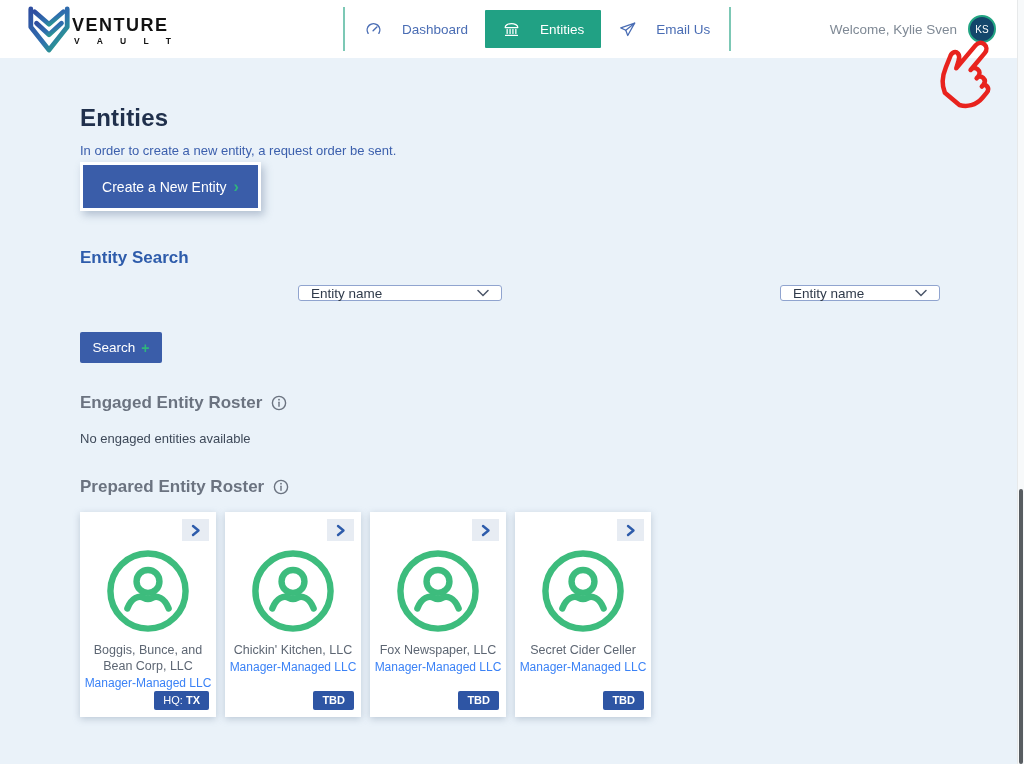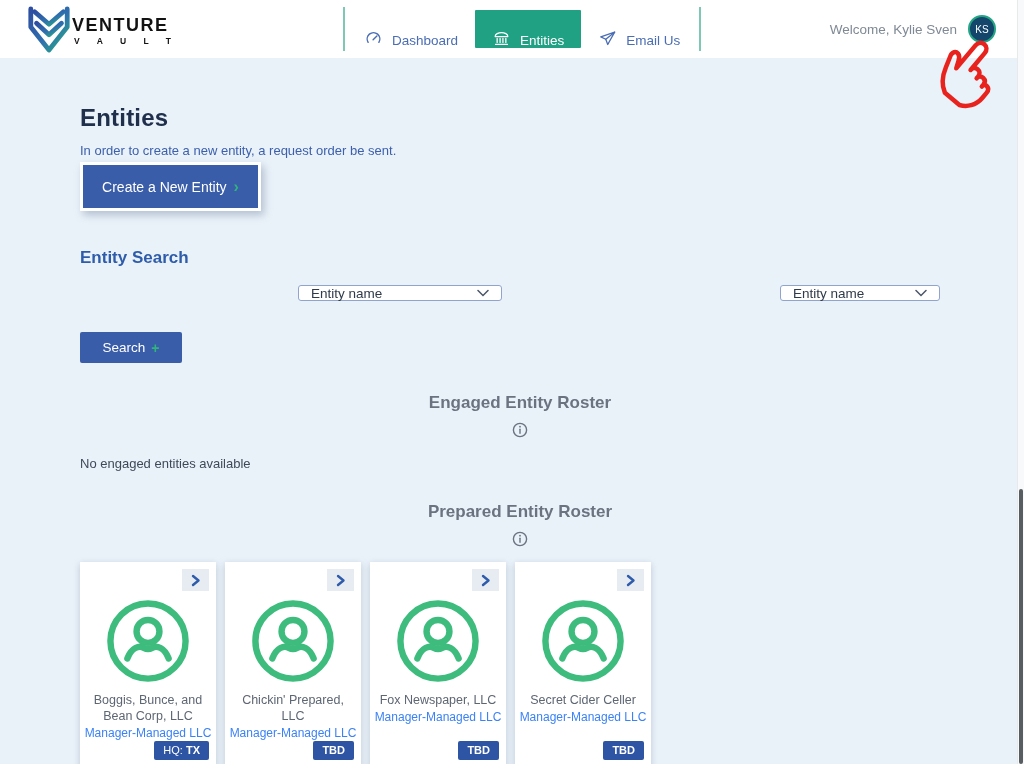--- a/index.html
+++ b/index.html
@@ -22,21 +22,21 @@
   .brand-name { font-size:18px; font-weight:800; letter-spacing:1.5px; color:#121212; }
   .brand-sub  { font-size:8.5px; font-weight:700; letter-spacing:7.5px; color:#121212; margin-top:3px; margin-left:2px; }
 
   .nav {
     position:absolute; left:343px; top:7px; height:44px;
     display:flex; align-items:center;
     border-left:2px solid #7cc8b5; border-right:2px solid #7cc8b5;
     padding:0 2px;
   }
   .nav-item {
-    display:flex; align-items:flex-end; gap:9px;
+    display:flex; align-items:center; gap:19px;
     color:#4a6db4; font-size:13.5px; height:38px; padding:0 17px;
     cursor:pointer; white-space:nowrap;
   }
   .nav-item svg { flex:0 0 auto; }
   .nav-item.active { background:#21a184; color:#ffffff; border-radius:1px; }
 
   .welcome { position:absolute; right:28px; top:0; height:58px; display:flex; align-items:center; gap:11px; }
   .welcome-text { color:#7f8995; font-size:13.5px; }
   .avatar {
     width:28px; height:28px; border-radius:50%;
@@ -74,31 +74,31 @@
   .select {
     position:absolute; top:0; height:16px; background:#fff;
     border:1px solid #90a4cf; border-radius:3px;
     display:flex; align-items:center; justify-content:space-between;
     padding:0 12px; font-size:13.5px; color:#2f3a4a; cursor:pointer;
   }
   .select-1 { left:218px; width:204px; }
   .select-2 { left:700px; width:160px; }
 
   .search-btn {
-    margin-top:15px; width:102px; height:31px;
+    margin-top:15px; width:82px; height:31px;
     background:#3a5da9; border:none; border-radius:2px;
     color:#fff; font-size:13.5px;
     display:flex; align-items:center; justify-content:center; gap:6px;
     cursor:pointer; font-family:"Liberation Sans", sans-serif;
   }
   .search-btn .plus { color:#2fb57c; font-weight:700; font-size:14px; }
 
   .roster-heading {
     display:flex; align-items:center; gap:9px;
-    font-size:17px; font-weight:800; color:#6b7380;flex-direction:column;
+    font-size:17px; font-weight:800; color:#6b7380;
   }
   .roster-heading.engaged { margin-top:30px; }
   .roster-heading.prepared { margin-top:31px; }
   .empty-text { margin-top:18px; font-size:13px; color:#3e4959; }
 
   .cards { margin-top:15px; display:flex; gap:9px; }
   .card {
     width:136px; height:205px; background:#ffffff;
     box-shadow:0 2px 7px rgba(120,140,165,0.40);
     position:relative;
@@ -266,21 +266,21 @@
     <div class="card-chevron-btn">
       <svg width="10" height="13" viewBox="0 0 10 13" fill="none" stroke="#2e5cab" stroke-width="2.4" stroke-linecap="round" stroke-linejoin="round">
         <polyline points="2,2 7.5,6.5 2,11"></polyline>
       </svg>
     </div>
     <svg class="card-person" viewBox="0 0 96 96" fill="none" stroke="#3dbc7d">
       <circle cx="48" cy="48" r="41" stroke-width="7"></circle>
       <circle cx="48" cy="37.5" r="12.5" stroke-width="7"></circle>
       <path d="M25.5 67 C30 55 38.5 52.5 43.5 55.5 C46.5 57.2 49.5 57.2 52.5 55.5 C57.5 52.5 66 55 70.5 67" stroke-width="7" stroke-linecap="round"></path>
     </svg>
-    <div class="card-name">Chickin' Prepared, LLC</div>
+    <div class="card-name">Chickin' Kitchen, LLC</div>
     <div class="card-type">Manager-Managed LLC</div>
     <div class="card-badge">
       <span class="badge-prefix"></span><span class="badge-value">TBD</span>
     </div>
       </div>
     <div class="card">
     <div class="card-chevron-btn">
       <svg width="10" height="13" viewBox="0 0 10 13" fill="none" stroke="#2e5cab" stroke-width="2.4" stroke-linecap="round" stroke-linejoin="round">
         <polyline points="2,2 7.5,6.5 2,11"></polyline>
       </svg>

